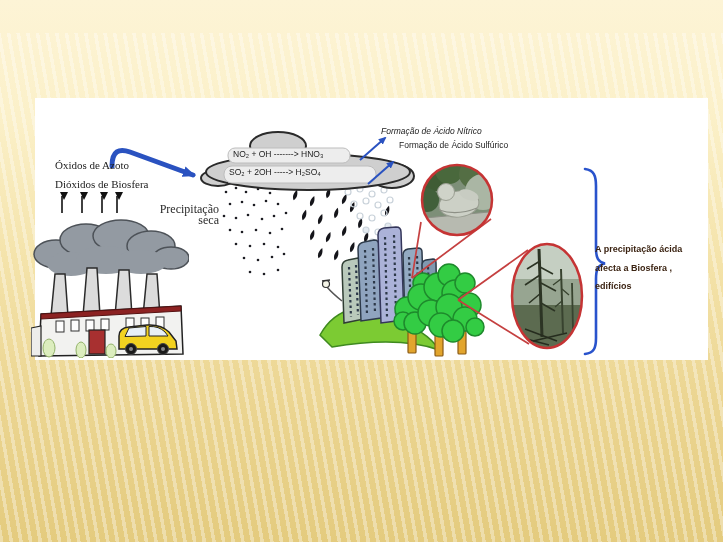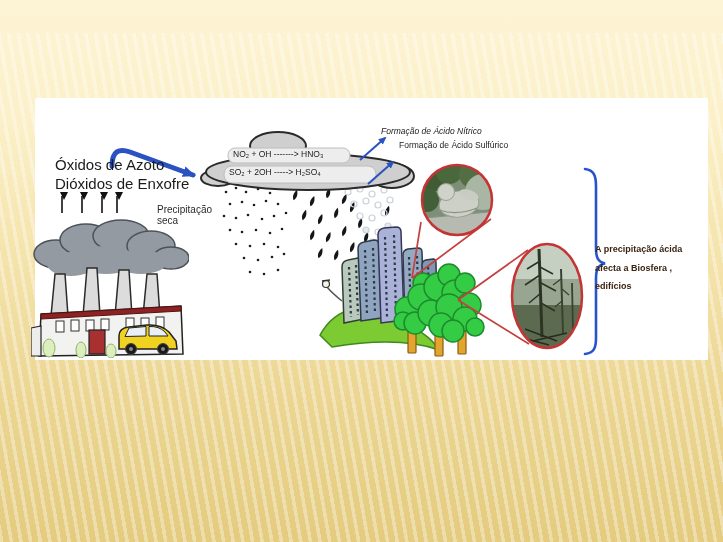--- a/index.html
+++ b/index.html
@@ -3,23 +3,23 @@
 <meta charset="utf-8">
 <style>
   html,body{margin:0;padding:0;background:#fff;}
   .slide{position:relative;width:723px;height:542px;overflow:hidden;
     background:linear-gradient(180deg,#fdf4d6 0%,#fbf0c8 22%,#f4e3aa 48%,#ecd693 72%,#e4cb7e 100%);
     font-family:"Liberation Sans",sans-serif;}
   .stripes{position:absolute;left:0;right:0;top:33px;bottom:0;
     background:repeating-linear-gradient(80deg,rgba(255,255,255,.35) 0 3.5px,rgba(255,255,255,0) 3.5px 9.5px);}
   .panel{position:absolute;left:35px;top:98px;width:673px;height:262px;background:#ffffff;}
   .abs{position:absolute;}
-  .txt{position:absolute;color:#1b1b1b;font-size:15px;line-height:18.5px;white-space:nowrap;}
+  .txt{position:absolute;color:#1b1b1b;font-size:11px;line-height:18.5px;white-space:nowrap;font-family:Liberation Serif, serif;}
   .txt-sm{position:absolute;color:#222;font-size:8.5px;line-height:12px;white-space:nowrap;}
-  .precip{position:absolute;color:#2a2a2a;font-size:10px;line-height:11px;text-align:left;white-space:nowrap;}
+  .precip{position:absolute;color:#2a2a2a;font-size:12px;line-height:11px;text-align:right;white-space:nowrap;font-family:Liberation Serif, serif;}
   .impact{position:absolute;color:#3c2413;font-weight:bold;font-size:9px;line-height:18.5px;}
   .impact div{white-space:nowrap;}
   svg{display:block;}
 </style>
 </head>
 <body>
 
 <div class="slide">
   <div class="stripes"></div>
 
@@ -307,21 +307,21 @@
       </g>
       <ellipse cx="38" cy="55" rx="35" ry="52" fill="none" stroke="#c53434" stroke-width="2.5"></ellipse>
     </svg>
 
     <svg class="abs" style="left:544px;top:66px;" width="32" height="196" viewBox="0 0 32 196">
       <path d="M6,5 C15,6 17,12 17,22 L17,84 C17,94 19,98 26,99.5 C19,101 17,105 17,115 L17,174 C17,184 15,189 6,190" fill="none" stroke="#2953cc" stroke-width="2.6" stroke-linecap="round"></path>
     </svg>
 
     <div class="txt" style="left:20px;top:58px;">
       <div>Óxidos de Azoto</div>
-      <div>Dióxidos de Enxofre</div>
+      <div>Dióxidos de Biosfera</div>
     </div>
 
     <div class="precip" style="left:122px;top:106px;width:62px;">
       <div>Precipitação</div>
       <div>seca</div>
     </div>
 
     <div class="txt-sm" style="left:198px;top:50px;">NO₂ + OH -------&gt; HNO₃</div>
     <div class="txt-sm" style="left:194px;top:68px;">SO₂ + 2OH -----&gt; H₂SO₄</div>
 

